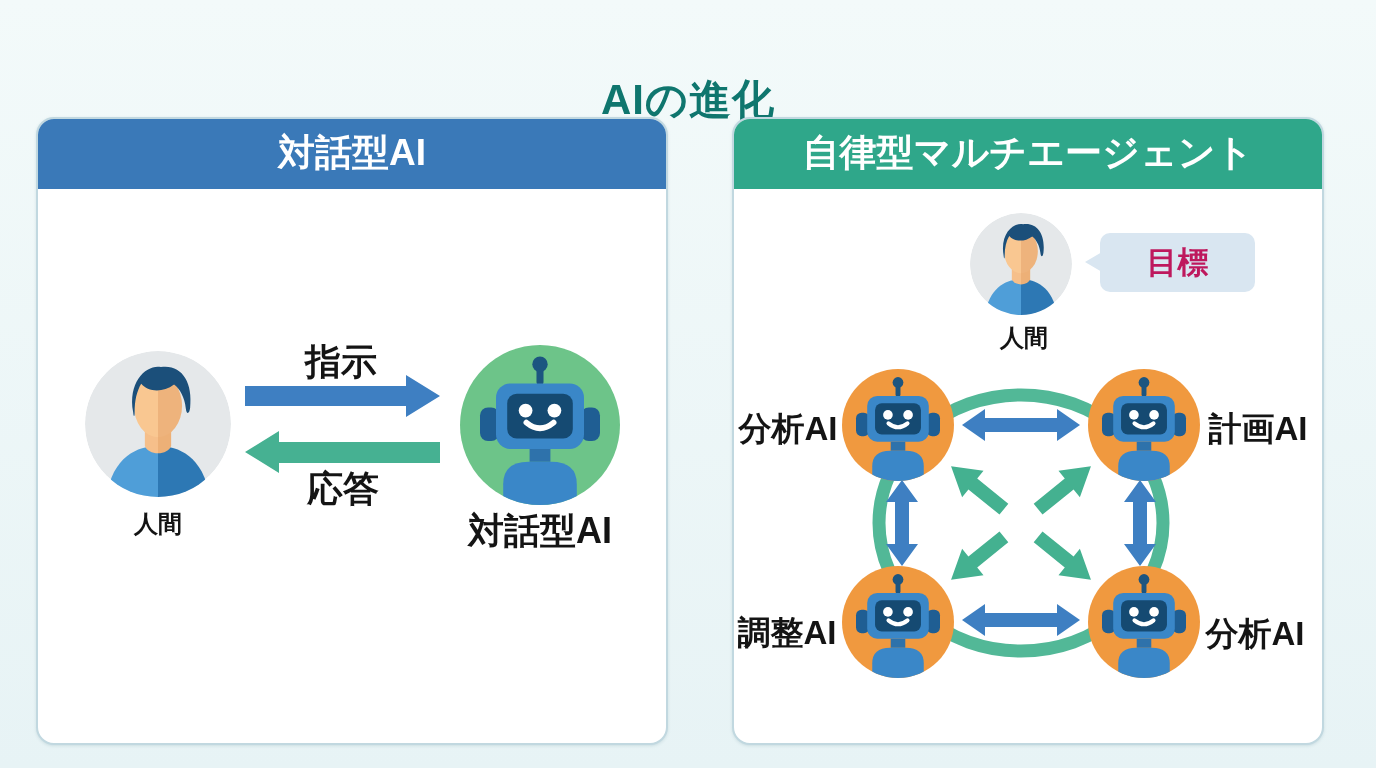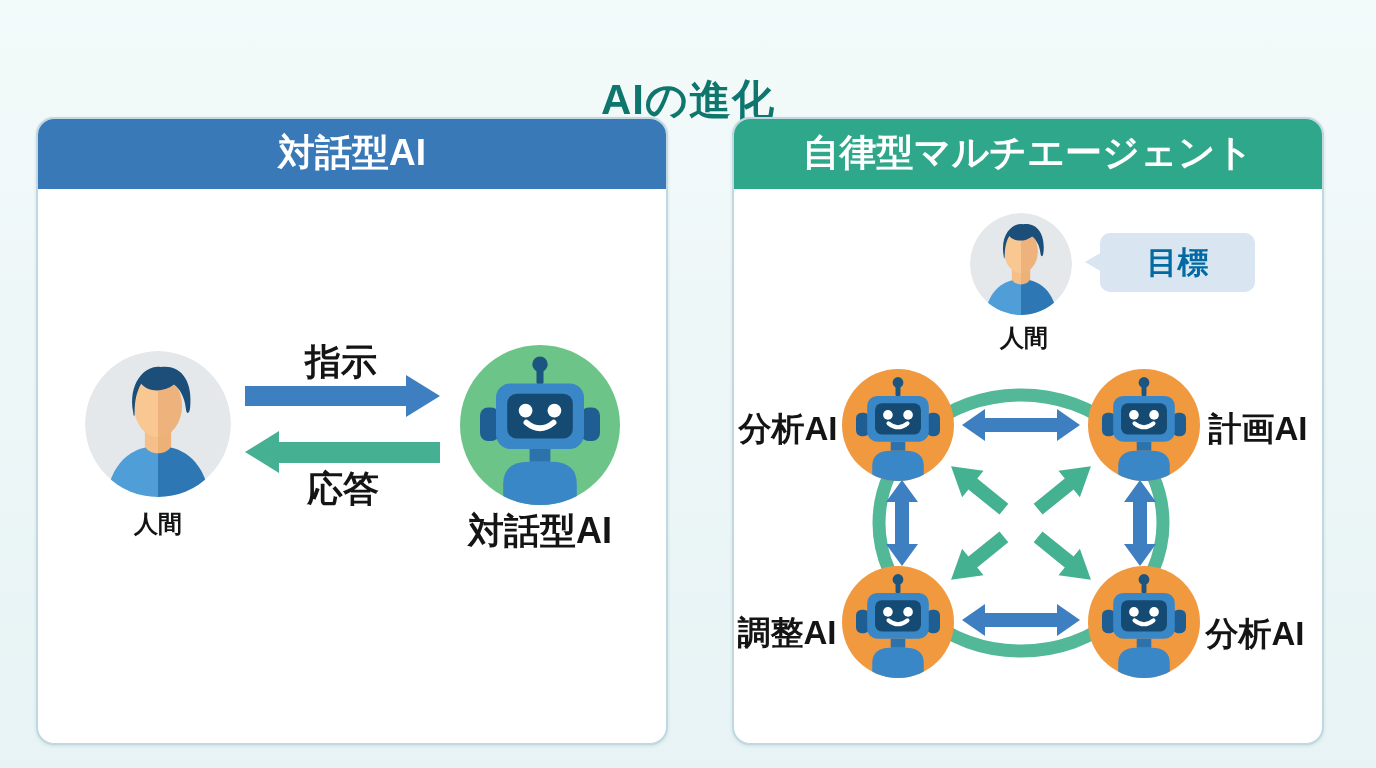--- a/index.html
+++ b/index.html
@@ -53,21 +53,21 @@
   .lbl-34 { font-size: 24px; }
   .lbl-33 { font-size: 33px; margin-top: 7px; }
   .lbl-31 { font-size: 31px; }
 
   .speech-bubble {
     position: absolute; left: 1100px; top: 233px;
     width: 155px; height: 59px;
     background: #d9e6f1;
     border-radius: 10px;
     display: flex; align-items: center; justify-content: center;
-    font-size: 31px; font-weight: 800; color: #0369a1;
+    font-size: 31px; font-weight: 800; color: #be185d;
   }
   .speech-bubble::before {
     content: "";
     position: absolute; left: -15px; top: 19px;
     width: 0; height: 0;
     border-top: 10px solid transparent;
     border-bottom: 10px solid transparent;
     border-right: 17px solid #d9e6f1;
   }
 </style>

